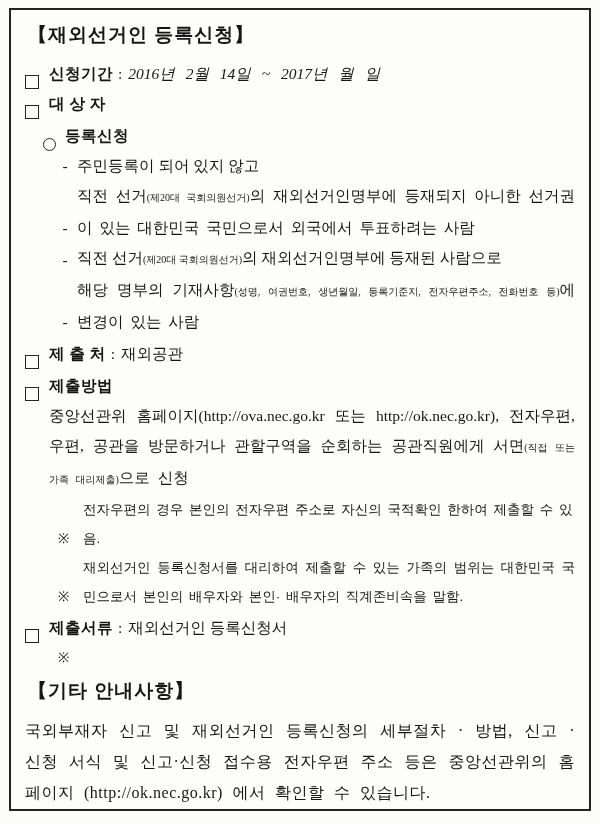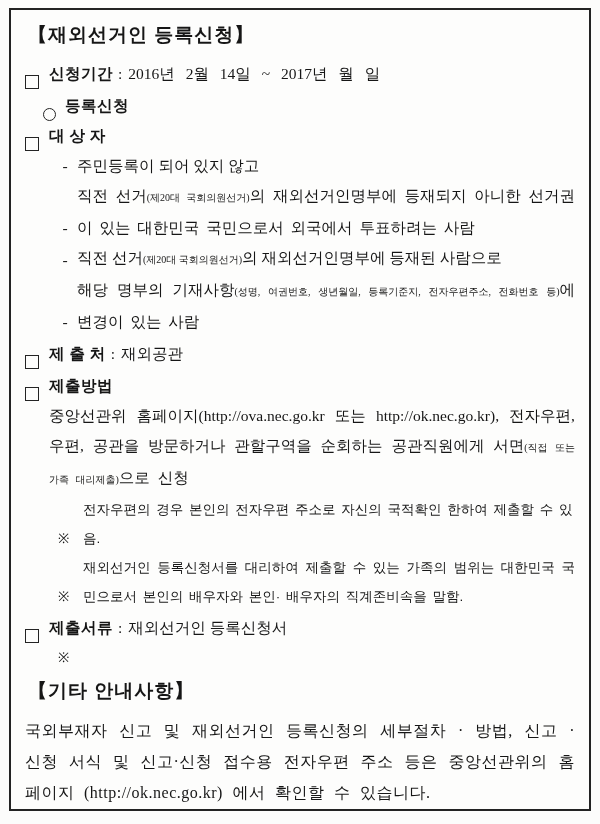--- a/index.html
+++ b/index.html
@@ -57,21 +57,21 @@
     width: 18px;
     margin-right: 7px;
     line-height: 29px;
   }
   .ind1 { padding-left: 18px; }
   .ind2 { padding-left: 35px; }
   .ind-note { padding-left: 33px; }
   .lbl { font-weight: bold; letter-spacing: 0.5px; }
   .subhead { font-weight: bold; letter-spacing: 0.5px; }
   .colon { margin: 0 6px 0 5px; }
-  .spread { word-spacing: 7px; }
+  .spread { word-spacing: 7px; font-style: italic; }
   .txt { flex: 1; }
   .just { text-align: justify; word-spacing: 3px; }
   .small { font-size: 10px; }
   .note {
     font-family: "Liberation Sans", sans-serif;
     font-size: 13.5px;
     line-height: 29px;
     word-spacing: 2px;
   }
   .para {
@@ -95,28 +95,28 @@
 
   <div class="big-title">【재외선거인 등록신청】</div>
 
   <div class="row">
     <span class="mk sq"></span>
     <span class="lbl">신청기간</span>
     <span class="colon">:</span>
     <span class="spread">2016년 2월 14일 ~ 2017년 월 일</span>
   </div>
 
+  <div class="row">
+    <span class="mk sq"></span>
+    <span class="lbl">대 상 자</span>
+  </div>
+
   <div class="row ind1 mt">
     <span class="mk ci"></span>
     <span class="subhead">등록신청</span>
-  </div>
-
-  <div class="row">
-    <span class="mk sq"></span>
-    <span class="lbl">대 상 자</span>
   </div>
 
   <div class="row ind2">
     <span class="mk dash">-</span>
     <div class="txt">주민등록이 되어 있지 않고</div>
   </div>
 
   <div class="row ind2">
     <span class="mk dash">-</span>
     <div class="txt just"><span>직전 선거</span><span class="small">(제20대 국회의원선거)</span><span>의 재외선거인명부에 등재되지 아니한 선거권이 있는 대한민국 국민으로서 외국에서 투표하려는 사람</span></div>

